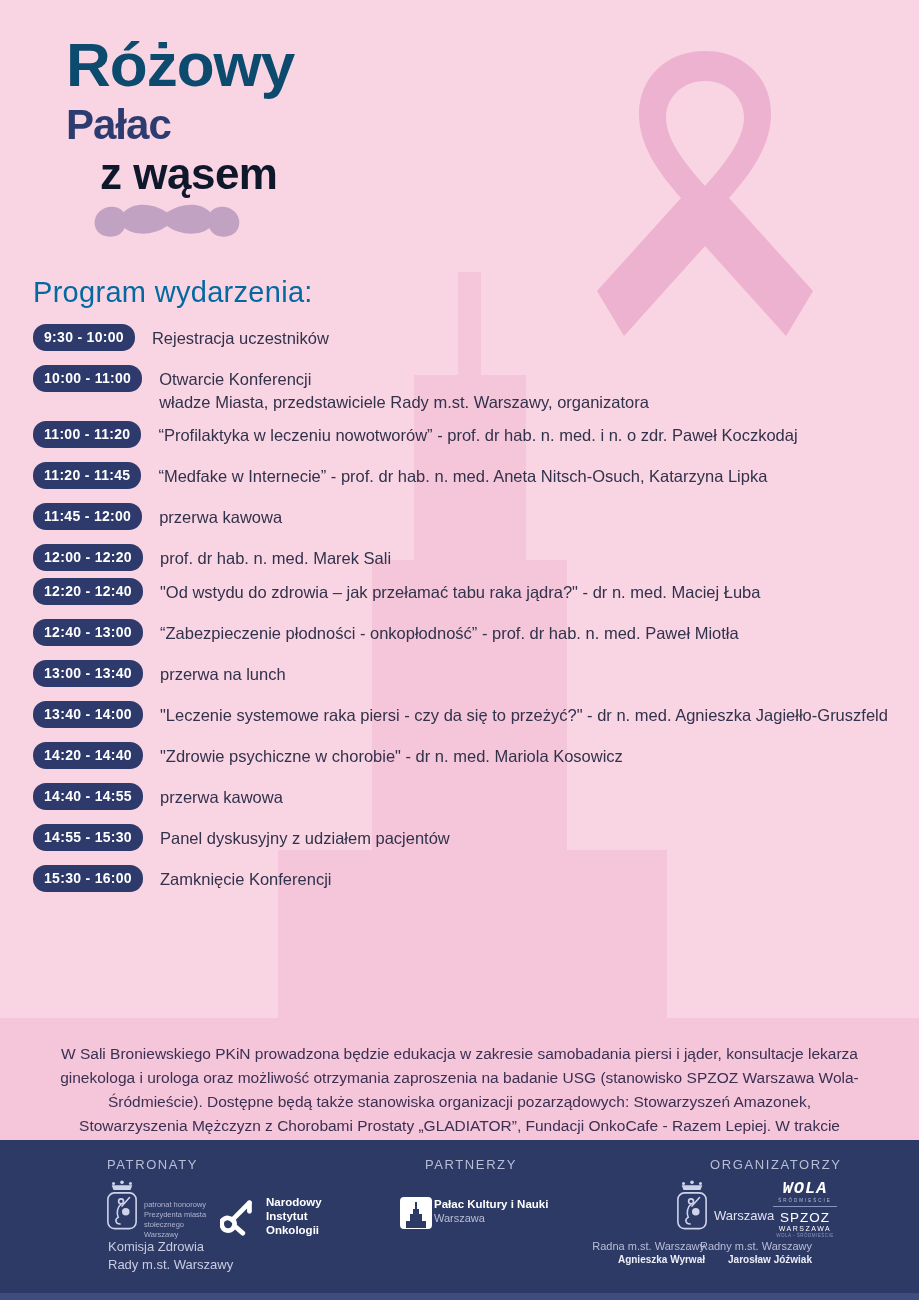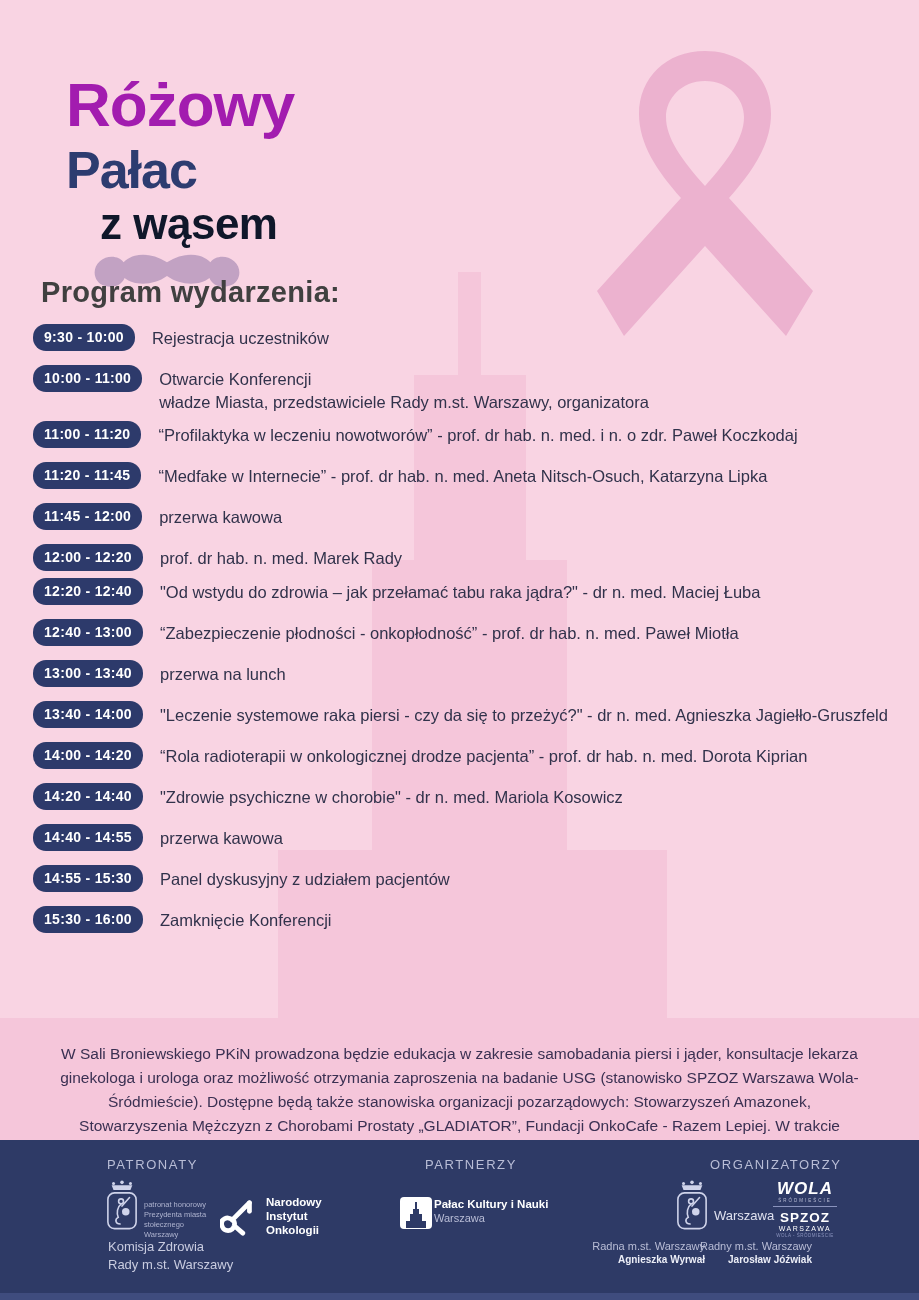--- a/index.html
+++ b/index.html
@@ -11,28 +11,28 @@
   
   .sil{ position:absolute; background:#f5c6da; }
   .sil-spire{ left:458px; top:272px; width:23px; height:112px; }
   .sil-tower{ left:414px; top:375px; width:112px; height:250px; }
   .sil-mid{ left:372px; top:560px; width:195px; height:300px; }
   .sil-base{ left:278px; top:850px; width:389px; height:168px; }
   .note-band{ position:absolute; left:0; top:1018px; width:919px; height:122px; background:#f5c6da; }
   .ribbon-svg{ position:absolute; left:555px; top:42px; width:300px; height:300px; }
   
   .title-block{ position:absolute; left:66px; top:34px; line-height:1; }
-  .t1{ font-size:62px; font-weight:800; color:#a21caf; letter-spacing:-1px;margin-top:40px; }
-  .t2{ font-size:52px; font-weight:800; color:#2d3c70; letter-spacing:-1px; margin-top:8px; }
+  .t1{ font-size:62px; font-weight:800; color:#0c4a6e; letter-spacing:-1px; }
+  .t2{ font-size:42px; font-weight:800; color:#2d3c70; letter-spacing:-1px; margin-top:8px; }
   .t3{ font-size:44px; font-weight:800; color:#0f172a; margin:6px 0 0 34px; letter-spacing:-0.5px; }
   .mustache-svg{ margin:4px 0 0 22px; display:block; }
   
   .section-heading{
-    position:absolute; left:41px; top:276px;
-    font-size:29px; font-weight:700; color:#404040; letter-spacing:0.3px;
+    position:absolute; left:33px; top:276px;
+    font-size:29px; font-weight:400; color:#0369a1; letter-spacing:0.3px;
   }
   .schedule{ position:absolute; left:33px; top:324px; width:878px; }
   .row{ display:flex; align-items:flex-start; gap:17px; margin-top:14px; }
   .row:first-child{ margin-top:0; }
   .two-line + .row{ margin-top:7px; }
   .badge{
     flex:0 0 auto; min-width:86px; text-align:center;
     background:#2d3a6b; color:#ffffff; border-radius:13px;
     padding:5px 11px 6px; font-size:14px; font-weight:600; letter-spacing:0.3px;
   }
@@ -52,23 +52,23 @@
   .crest-caption{ position:absolute; font-size:7.5px; line-height:1.35; color:#aeb3cf; }
   .committee{ position:absolute; left:108px; top:98px; font-size:13px; line-height:1.35; color:#c9cce0; }
   .nio{ position:absolute; left:220px; top:56px; display:flex; gap:8px; align-items:center; }
   .nio-text{ font-size:11.5px; font-weight:bold; color:#ffffff; line-height:1.2; }
   .pkin{ position:absolute; left:400px; top:57px; display:flex; gap:2px; align-items:flex-start; }
   .pkin-box{ width:32px; height:32px; background:#ffffff; border-radius:4px; display:flex; align-items:flex-end; justify-content:center; }
   .pkin-name{ font-size:11.5px; font-weight:bold; color:#ffffff; line-height:1.3; }
   .pkin-city{ font-size:11px; color:#b9bdd6; }
   .warszawa-label{ position:absolute; left:714px; top:68px; font-size:13px; color:#dfe1ef; }
   .wola{ position:absolute; left:773px; top:40px; width:64px; text-align:center; color:#ffffff; }
-  .wola-script{ font-size:17px; font-weight:bold; font-style:italic; letter-spacing:1px; line-height:1; }
+  .wola-script{ font-size:17px; font-weight:bold; font-style:italic; letter-spacing:1px; line-height:1;font-family:Liberation Mono, monospace; }
   .wola-sub{ font-size:4.5px; letter-spacing:2px; color:#b9bdd6; margin-top:1px; border-bottom:1px solid #8a93bd; padding-bottom:3px; }
-  .spzoz1{ font-size:13.5px; font-weight:bold; letter-spacing:1px; margin-top:3px; }
+  .spzoz1{ font-size:13.5px; font-weight:normal; letter-spacing:1px; margin-top:3px; }
   .spzoz2{ font-size:7px; letter-spacing:1.5px; }
   .spzoz3{ font-size:4.5px; letter-spacing:0.5px; color:#8a93bd; margin-top:1px; }
   .caption-col{ position:absolute; top:100px; text-align:right; }
   .cap-radna{ left:565px; width:140px; }
   .cap-radny{ left:672px; width:140px; }
   .cap-role{ font-size:11px; color:#b9bdd6; }
   .cap-name{ font-size:10px; font-weight:bold; color:#eceef7; margin-top:2px; }
 </style>
 </head>
 <body>
@@ -127,21 +127,21 @@
       </div>
       <div class="row">
         <div class="badge">11:45 - 12:00</div>
         <div class="desc">
           <span class="line">przerwa kawowa</span>
         </div>
       </div>
       <div class="row two-line">
         <div class="badge">12:00 - 12:20</div>
         <div class="desc">
-          <span class="line">prof. dr hab. n. med. Marek Rady</span>
+          <span class="line">prof. dr hab. n. med. Marek Sali</span>
         </div>
       </div>
       <div class="row">
         <div class="badge">12:20 - 12:40</div>
         <div class="desc">
           <span class="line">"Od wstydu do zdrowia – jak przełamać tabu raka jądra?" - dr n. med. Maciej Łuba</span>
         </div>
       </div>
       <div class="row">
         <div class="badge">12:40 - 13:00</div>
@@ -152,26 +152,20 @@
       <div class="row">
         <div class="badge">13:00 - 13:40</div>
         <div class="desc">
           <span class="line">przerwa na lunch</span>
         </div>
       </div>
       <div class="row">
         <div class="badge">13:40 - 14:00</div>
         <div class="desc">
           <span class="line">"Leczenie systemowe raka piersi - czy da się to przeżyć?" - dr n. med. Agnieszka Jagiełło-Gruszfeld</span>
-        </div>
-      </div>
-      <div class="row">
-        <div class="badge">14:00 - 14:20</div>
-        <div class="desc">
-          <span class="line">“Rola radioterapii w onkologicznej drodze pacjenta” - prof. dr hab. n. med. Dorota Kiprian</span>
         </div>
       </div>
       <div class="row">
         <div class="badge">14:20 - 14:40</div>
         <div class="desc">
           <span class="line">"Zdrowie psychiczne w chorobie" - dr n. med. Mariola Kosowicz</span>
         </div>
       </div>
       <div class="row">
         <div class="badge">14:40 - 14:55</div>

